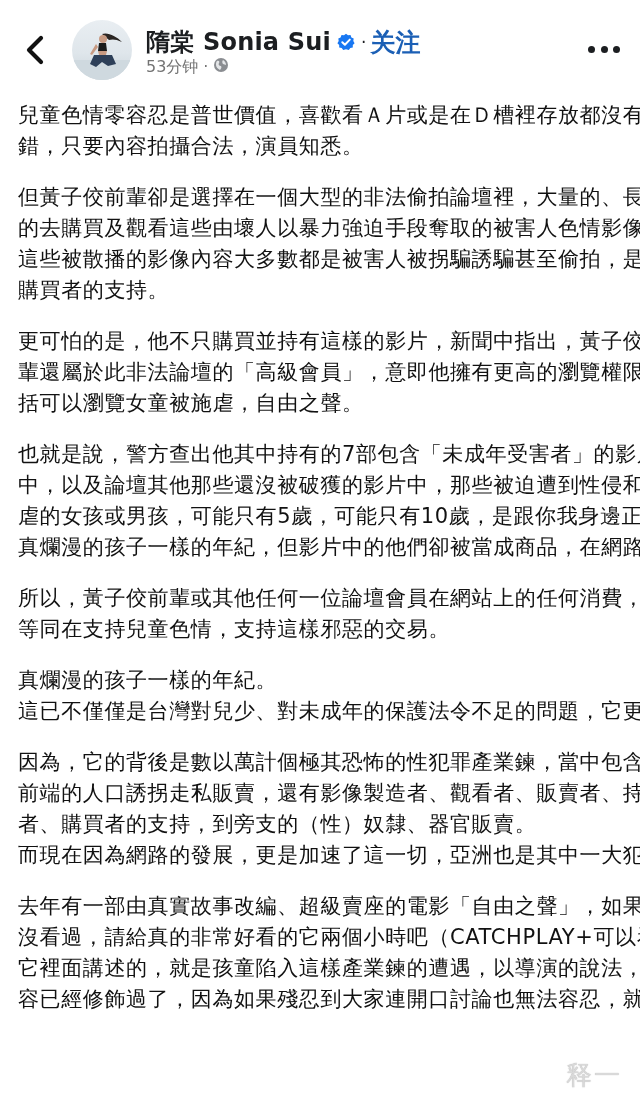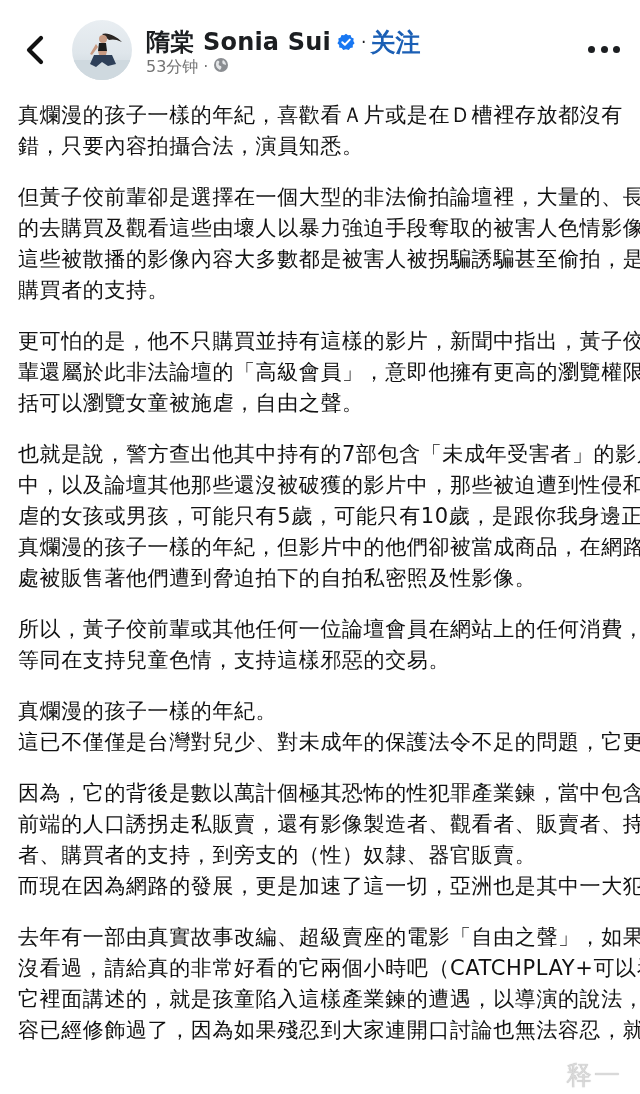--- a/index.html
+++ b/index.html
@@ -79,40 +79,39 @@
 
   <div class="more">
     <span></span>
     <span></span>
     <span></span>
   </div>
 </div>
 
 <div class="body-text">
   <div class="para">
-    <span class="line">真爛漫的孩子一樣的年紀，喜歡看Ａ片或是在Ｄ槽裡存放都沒有</span>
+    <span class="line">兒童色情零容忍是普世價值，喜歡看Ａ片或是在Ｄ槽裡存放都沒有</span>
     <span class="line">錯，只要內容拍攝合法，演員知悉。</span>
   </div>
   <div class="para">
     <span class="line">但黃子佼前輩卻是選擇在一個大型的非法偷拍論壇裡，大量的、長期</span>
     <span class="line">的去購買及觀看這些由壞人以暴力強迫手段奪取的被害人色情影像。</span>
     <span class="line">這些被散播的影像內容大多數都是被害人被拐騙誘騙甚至偷拍，是違</span>
     <span class="line">購買者的支持。</span>
   </div>
   <div class="para">
     <span class="line">更可怕的是，他不只購買並持有這樣的影片，新聞中指出，黃子佼前</span>
     <span class="line">輩還屬於此非法論壇的「高級會員」，意即他擁有更高的瀏覽權限，包</span>
     <span class="line">括可以瀏覽女童被施虐，自由之聲。</span>
   </div>
   <div class="para">
     <span class="line">也就是說，警方查出他其中持有的7部包含「未成年受害者」的影片</span>
     <span class="line">中，以及論壇其他那些還沒被破獲的影片中，那些被迫遭到性侵和施</span>
     <span class="line">虐的女孩或男孩，可能只有5歲，可能只有10歲，是跟你我身邊正天</span>
     <span class="line">真爛漫的孩子一樣的年紀，但影片中的他們卻被當成商品，在網路暗</span>
-    <span class="line">處被販售著他們遭到脅迫拍下的自拍私密照及性影像。</span>
   </div>
   <div class="para">
     <span class="line">所以，黃子佼前輩或其他任何一位論壇會員在網站上的任何消費，都</span>
     <span class="line">等同在支持兒童色情，支持這樣邪惡的交易。</span>
   </div>
   <div class="para">
     <span class="line">真爛漫的孩子一樣的年紀。</span>
     <span class="line">這已不僅僅是台灣對兒少、對未成年的保護法令不足的問題，它更是</span>
   </div>
   <div class="para">

